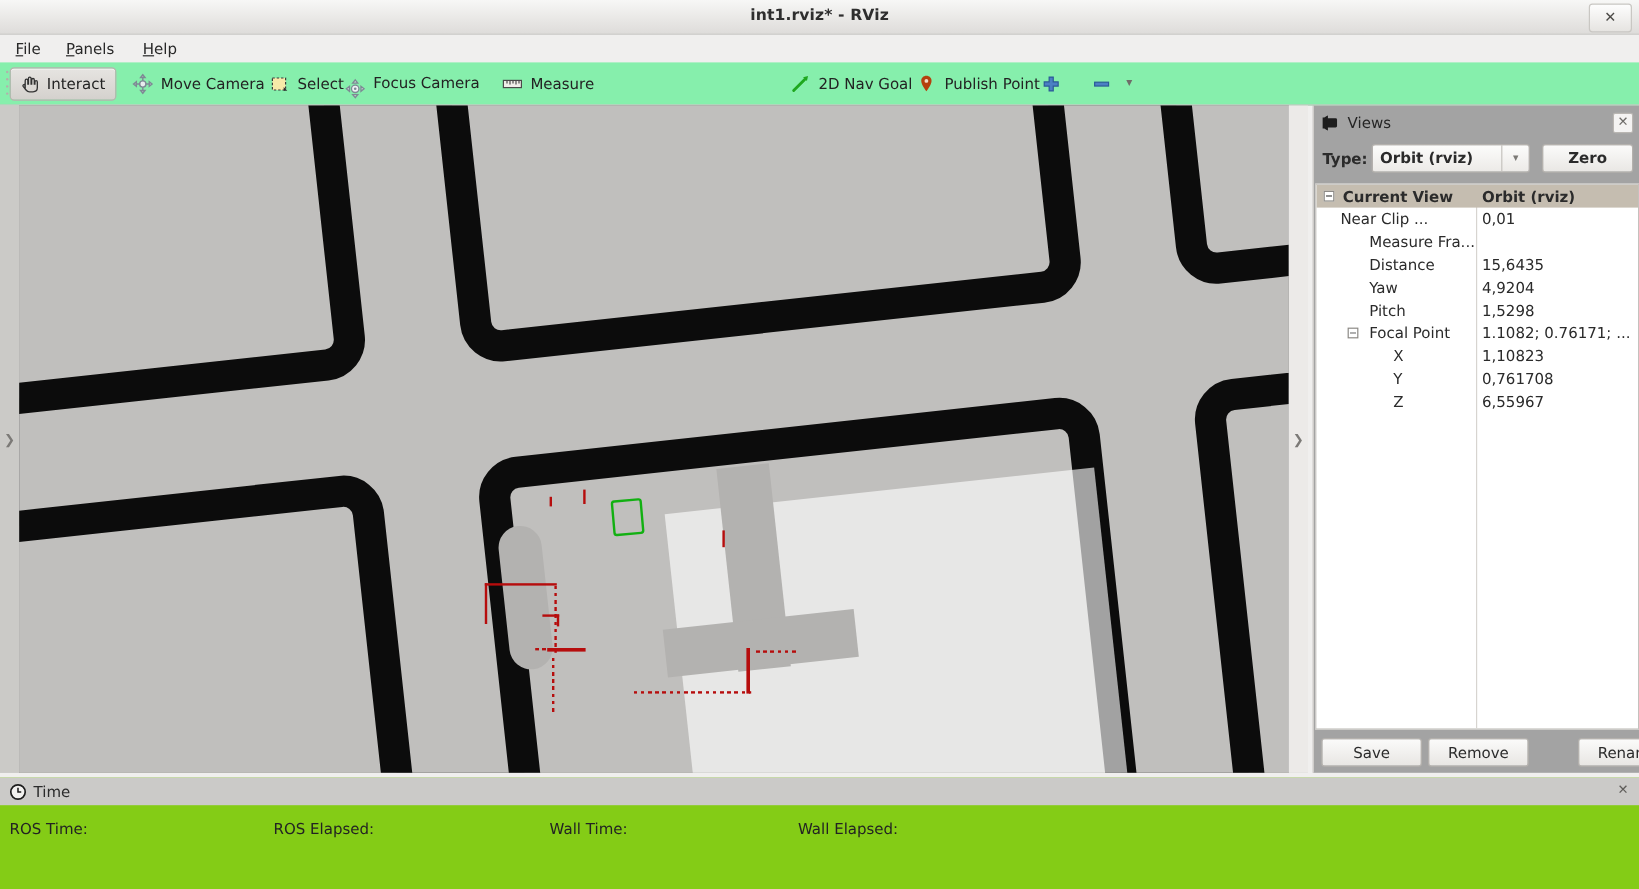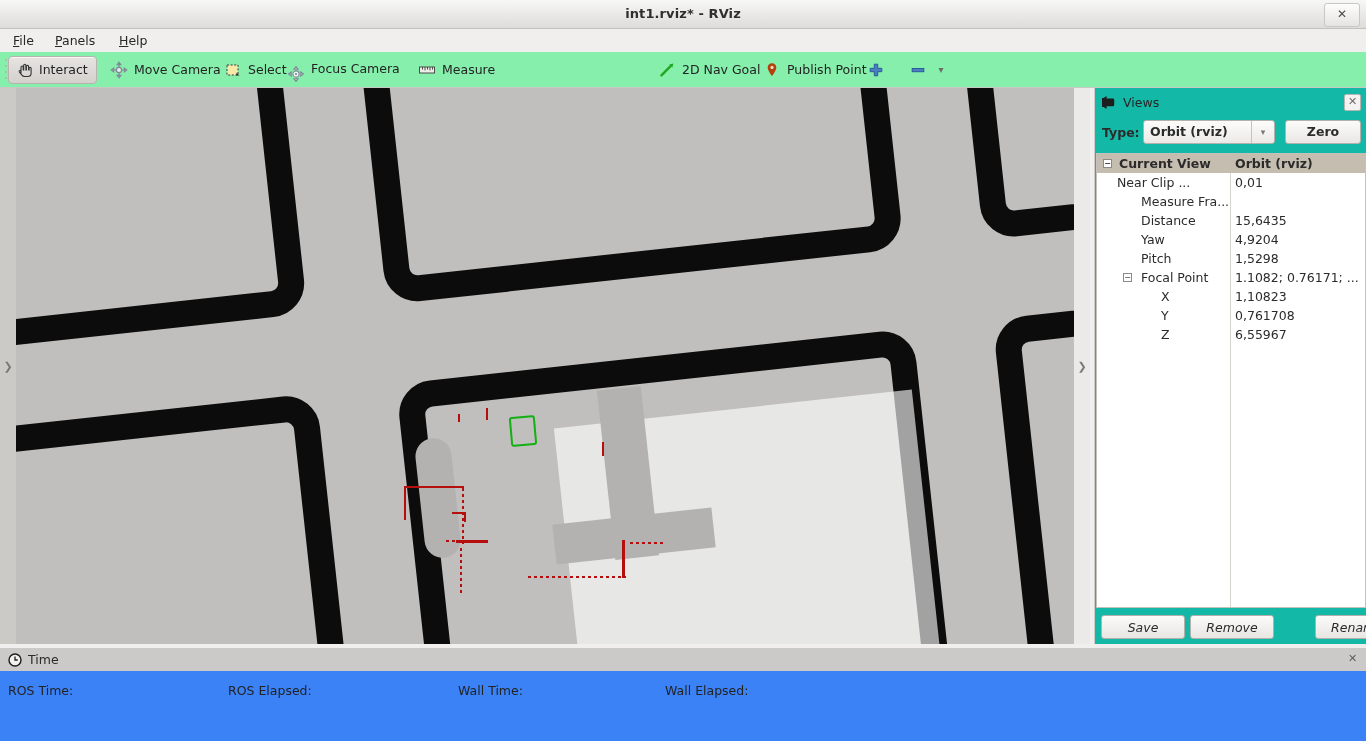--- a/index.html
+++ b/index.html
@@ -125,21 +125,21 @@
   }
   .scan-dotted-h {
     position:absolute;
     background-image: repeating-linear-gradient(to right,#b60d0d 0 3px, transparent 3px 6px);
     height:2px;
   }
 
   
   .views-panel {
     position: absolute; left: 1094px; top: 88px; width: 272px; height: 556px;
-    background: #14b8a6; border-left: 1px solid #cfcdca; box-sizing: border-box;
+    background: #a3a3a3; border-left: 1px solid #cfcdca; box-sizing: border-box;
   }
   .panel-head {
     position: absolute; left: 0; top: 2px; width: 272px; height: 24px;
     display: flex; align-items: center; gap: 6px; padding-left: 7px;
     box-sizing: border-box;
   }
   .panel-title { font-size: 12.5px; color: #252525; }
   .panel-close {
     position: absolute; right: 6px; top: 4px; width: 15px; height: 15px;
     color: #6e6c69; font-size: 11px; line-height: 13px; text-align: center;
@@ -193,27 +193,27 @@
     font-size: 8px; line-height: 7px; text-align: center; color: #3a3a3a;
     cursor: pointer;
   }
   .btnrow {
     position: absolute; left: 0; top: 527px; width: 272px; height: 28px;
   }
   .pbtn {
     position: absolute; top: 0; height: 24px; line-height: 24px;
     border: 1px solid #b4b1ad; border-radius: 3px; box-sizing: border-box;
     background: linear-gradient(to bottom,#fbfbfa,#e8e6e3);
-    font-size: 12.5px; text-align: center; cursor: pointer; font-style: italic;
+    font-size: 12.5px; text-align: center; cursor: pointer;
   }
 
   
   .time-panel {
     position: absolute; left: 0; top: 648px; width: 1366px; height: 93px;
-    background: #3b82f6;
+    background: #84cc16;
   }
   .time-head {
     position: absolute; left: 0; top: 0; width: 1366px; height: 23px;
     background: #cbcac8; display: flex; align-items: center; gap: 6px;
     padding-left: 8px; box-sizing: border-box;
   }
   .time-close {
     position: absolute; right: 6px; top: 4px; width: 15px; height: 15px;
     color: #5f5d5a; font-size: 11px; line-height: 13px; text-align: center;
     cursor: pointer;

